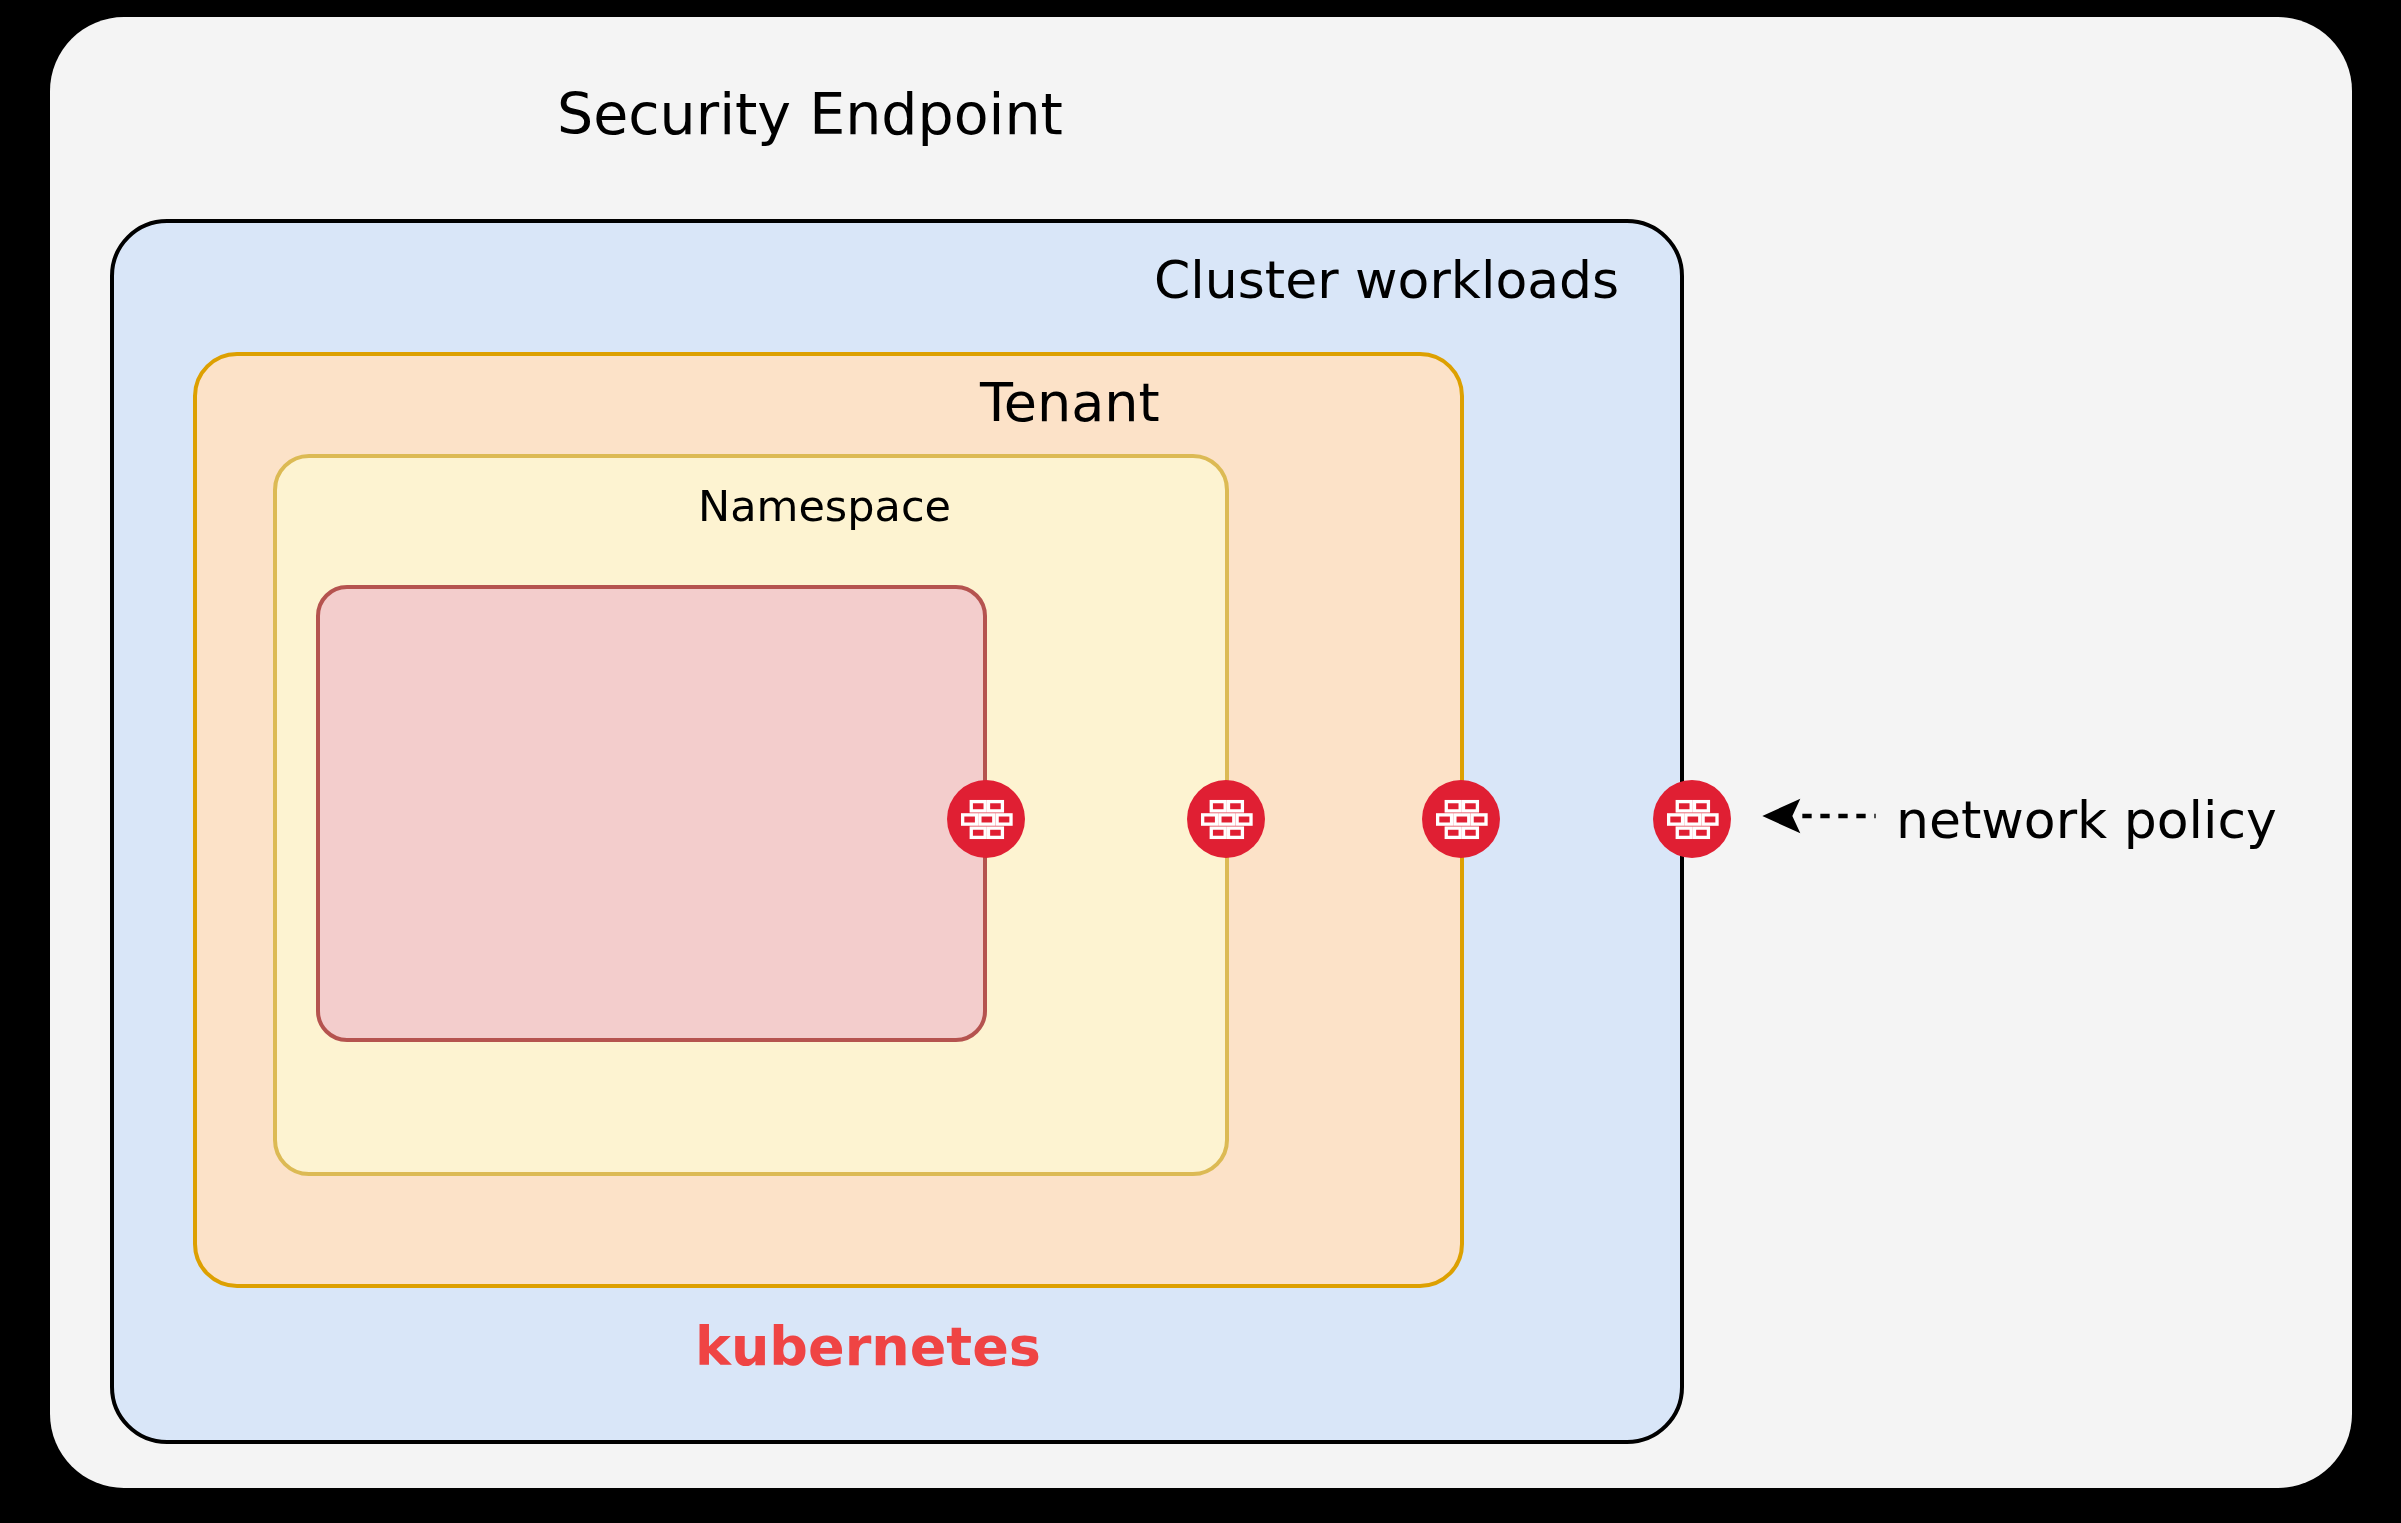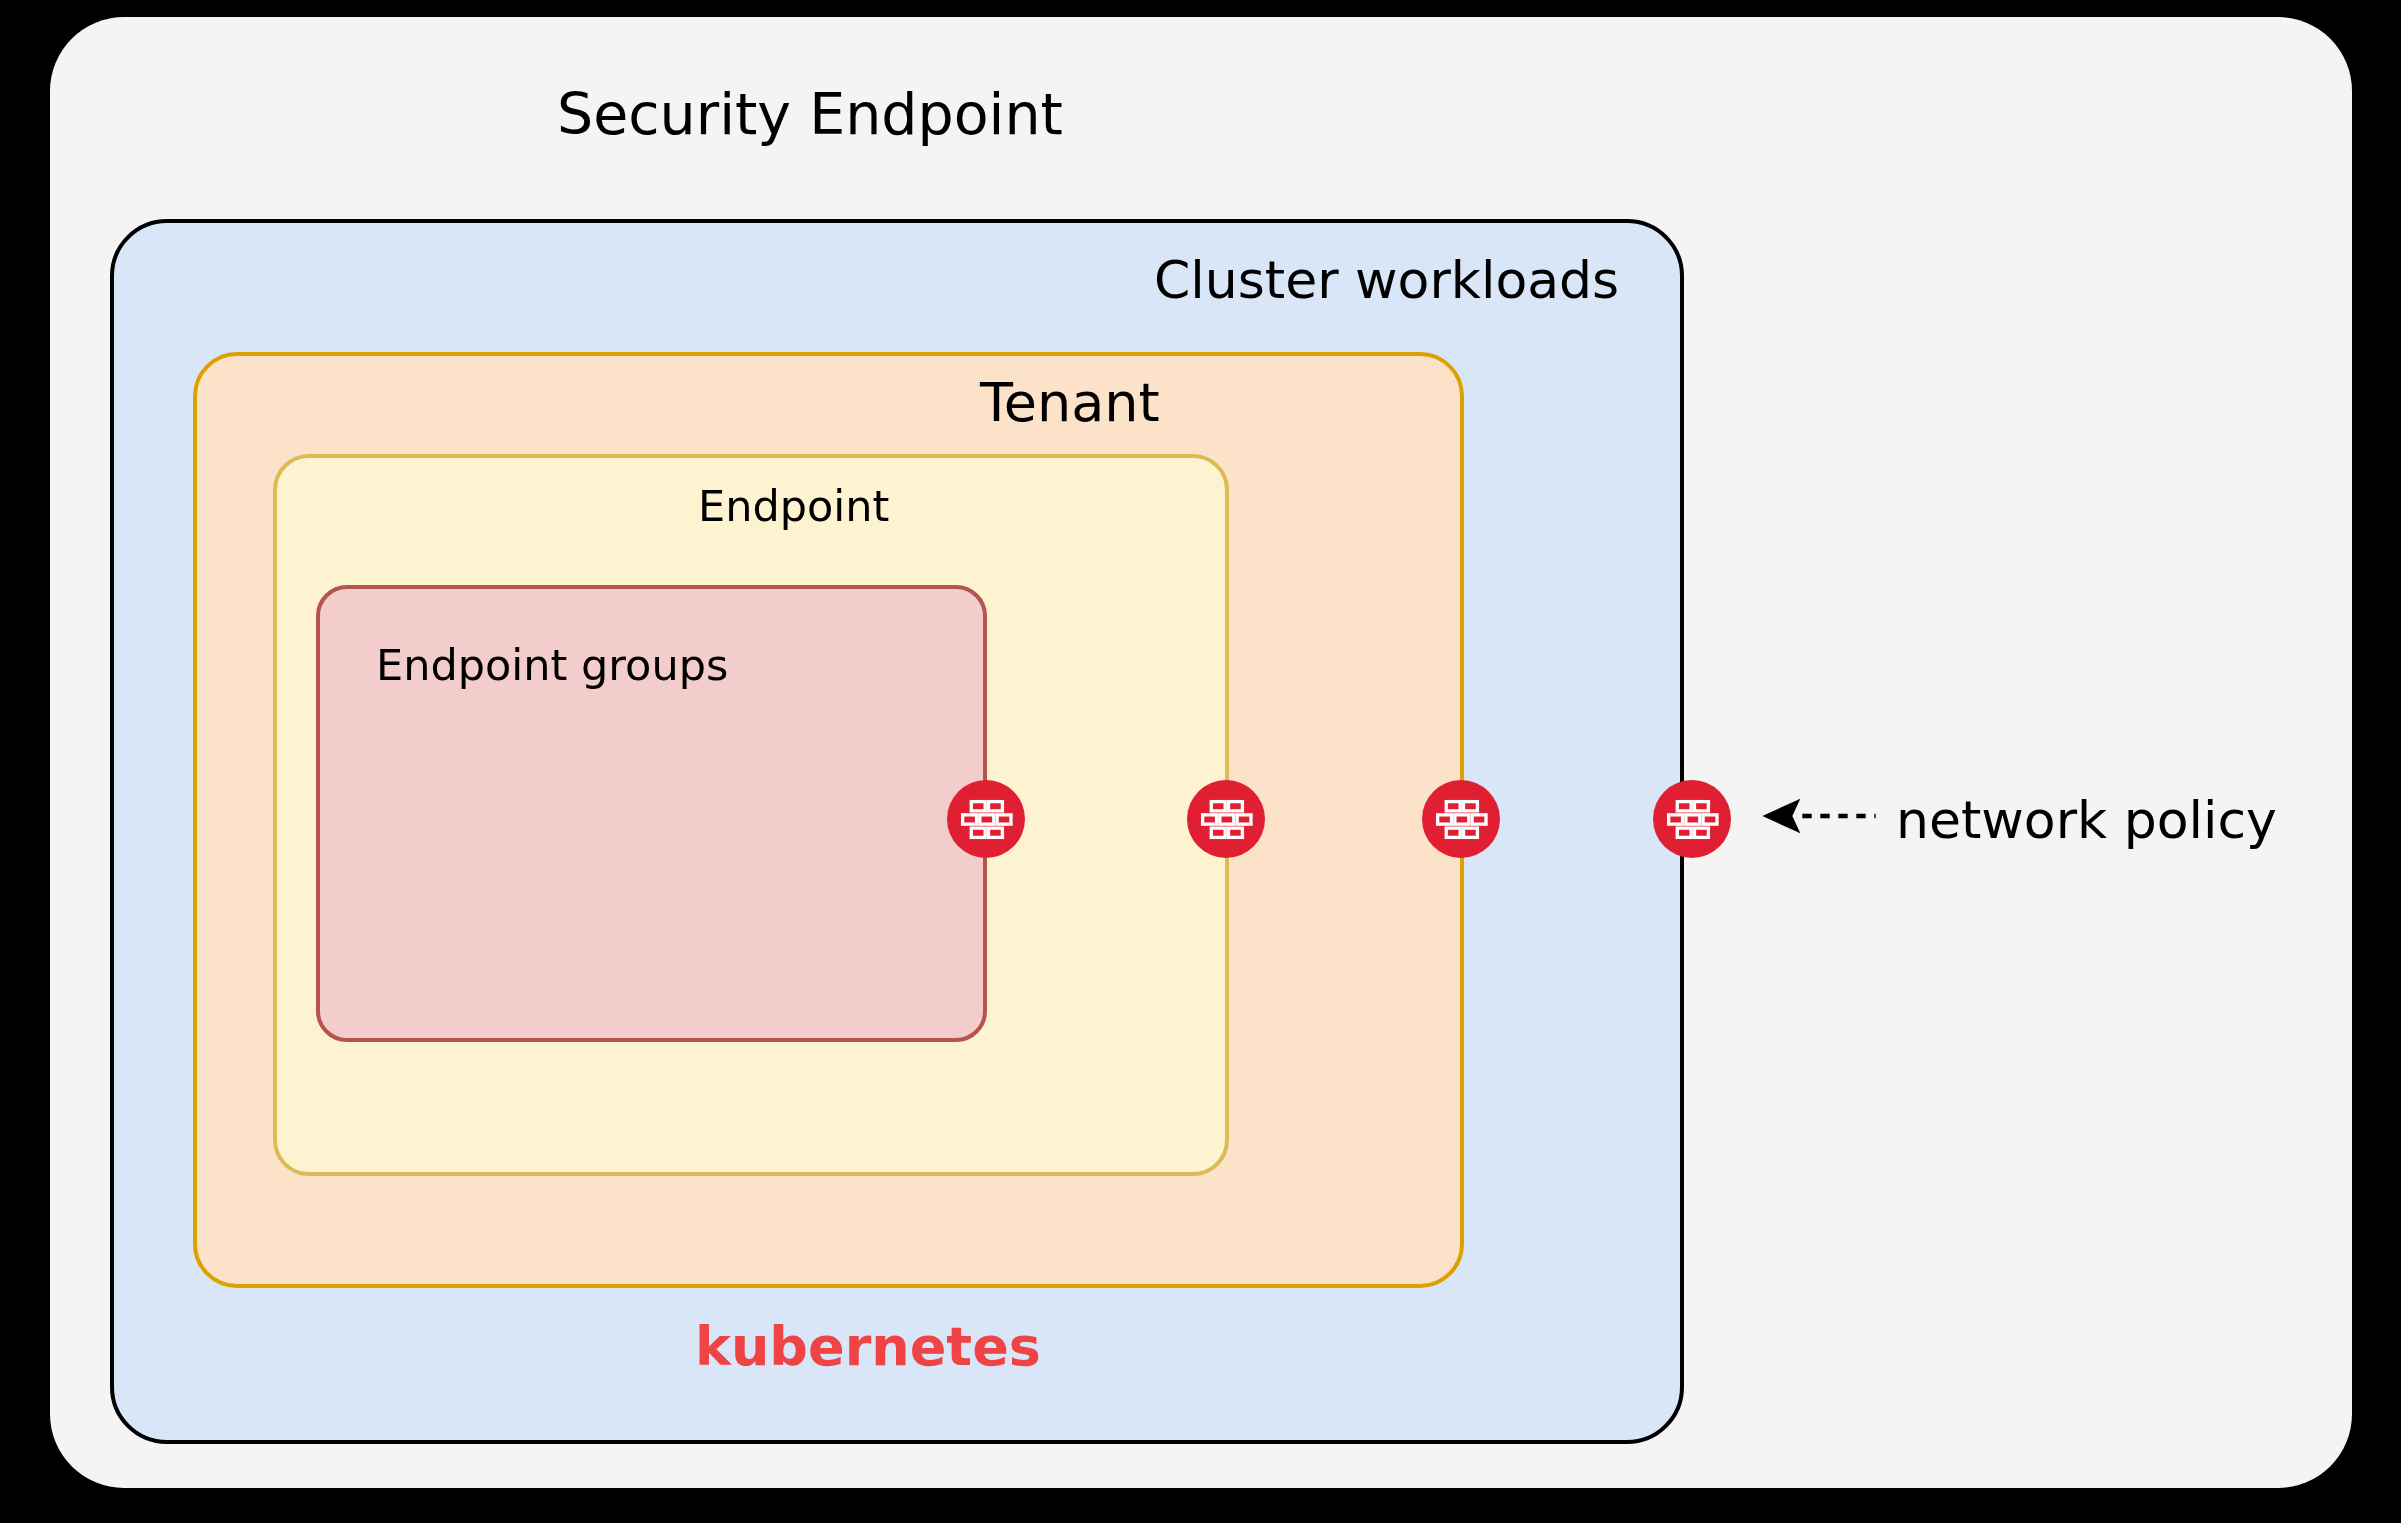--- a/index.html
+++ b/index.html
@@ -135,25 +135,24 @@
   <div class="box" id="cluster-box"></div>
 
   <div class="label" id="label-cluster-workloads">Cluster workloads</div>
 
   <div class="box" id="tenant-box"></div>
 
   <div class="label" id="label-tenant">Tenant</div>
 
   <div class="box" id="namespace-box"></div>
 
-  <div class="label" id="label-namespace">Endpoint</div>
+  <div class="label" id="label-namespace">Namespace</div>
 
   <div class="box" id="endpoint-box"></div>
 
-  <div class="label" id="label-endpoint-groups">Endpoint groups</div>
 
   <div class="label" id="label-kubernetes">kubernetes</div>
 
   <div class="firewall" style="left:947px; top:780px;">
     <svg width="53" height="43" viewBox="0 0 80 64" aria-hidden="true">
       <g fill="none" stroke="#FFFFFF" stroke-width="5">
         <rect x="17" y="5" width="21" height="14"></rect>
         <rect x="43" y="5" width="21" height="14"></rect>
         <rect x="4" y="25" width="21" height="14"></rect>
         <rect x="30" y="25" width="21" height="14"></rect>

